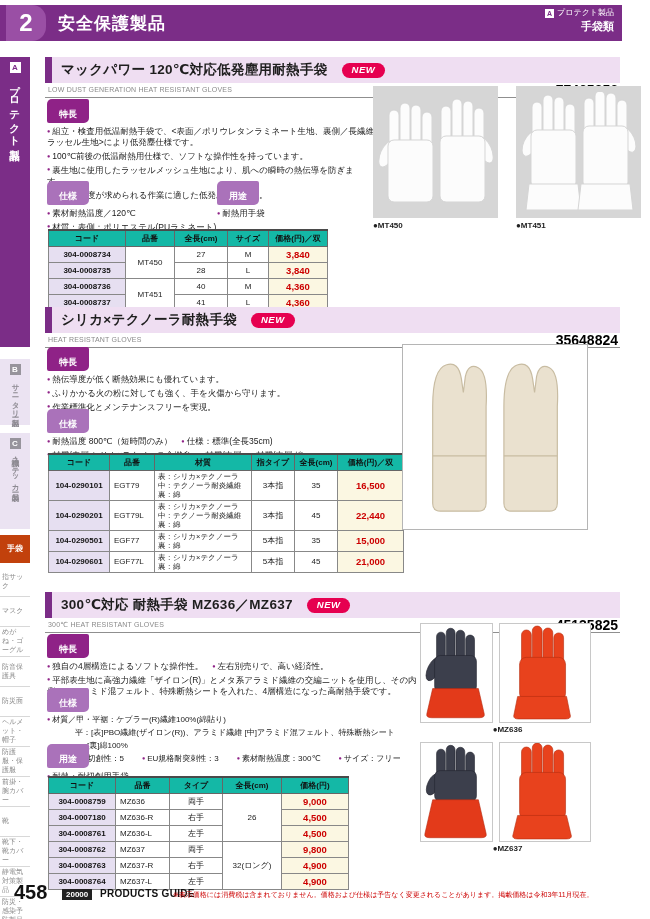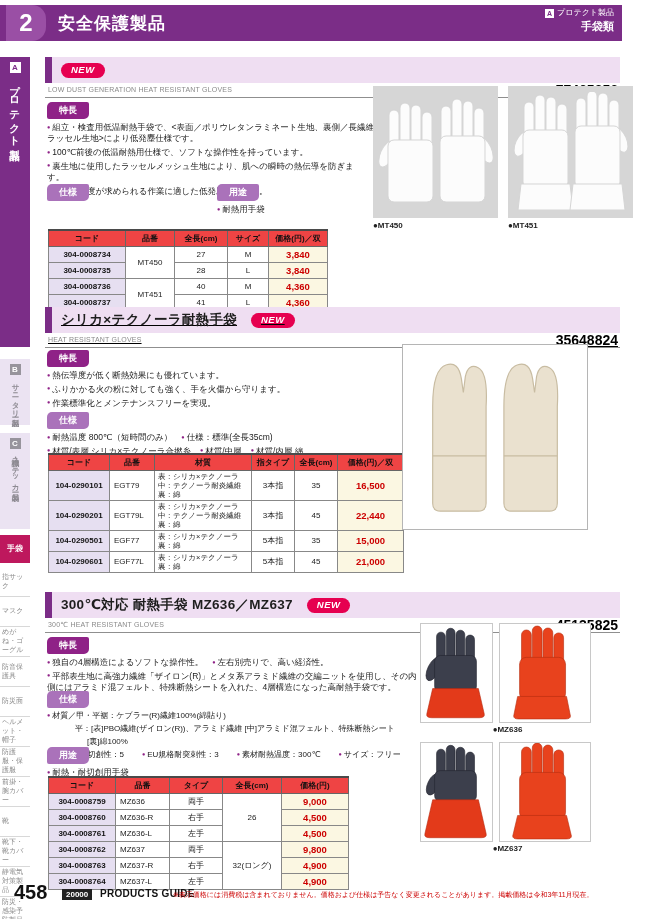--- a/index.html
+++ b/index.html
@@ -29,40 +29,40 @@
   .tabA{top:0;height:290px;background:#7b2d87;}
   .tabA .sq{background:#fff;color:#7b2d87;}
   .tabA .vlabel{color:#fff;font-size:10.5px;}
   .tabB{top:302px;height:66px;background:#ebe3f2;}
   .tabC{top:376px;height:96px;background:#ebe3f2;}
   .tabB .sq,.tabC .sq{background:#97949c;color:#fff;}
   .tabB .vlabel,.tabC .vlabel{color:#8d8a92;font-size:7.5px;letter-spacing:0;}
   .side-items{position:absolute;left:0;top:478px;width:30px;}
   .side-item{height:30px;box-sizing:border-box;border-bottom:1px solid #d8d8d8;font-size:7px;
              color:#8a8a8a;display:flex;align-items:center;padding:0 2px;line-height:1.25;word-break:break-all;}
-  .side-item.active{background:#be185d;color:#fff;font-size:8px;font-weight:bold;justify-content:center;
+  .side-item.active{background:#c2410c;color:#fff;font-size:8px;font-weight:bold;justify-content:center;
              height:28px;border-bottom:none;margin-bottom:4px;}
 
   
   .sec{position:absolute;left:45px;width:575px;}
   .s1{top:57px;height:250px;}
-  .s2{top:307px;height:283px;text-decoration:underline;}
+  .s2{top:307px;height:283px;}
   .s3{top:592px;height:290px;}
   .sec-head{height:26px;background:#efdef2;border-left:7px solid #7b2d87;display:flex;
             align-items:center;padding-left:9px;gap:14px;box-sizing:border-box;}
   .sec-title{margin:0;font-size:13.5px;font-weight:bold;color:#1e1e1e;letter-spacing:0.3px;}
   .new{background:#e60050;color:#fff;font-size:9.5px;font-weight:bold;font-style:italic;
        padding:1.5px 10px 2.5px;border-radius:10px;letter-spacing:0.5px;}
   .sec-sub{height:13px;border-bottom:1px solid #8f8f8f;display:flex;justify-content:space-between;
            align-items:center;padding:0 2px 1px 3px;}
   .sub-en{font-size:7px;color:#8a8a8a;letter-spacing:0.2px;}
   .code{font-size:14px;font-weight:bold;color:#000;}
 
   .blk{position:absolute;}
-  .badge{display:inline-block;color:#fff;font-weight:bold;font-size:9px;padding:2px 12px 2px;
+  .badge{display:inline-block;color:#fff;font-weight:bold;font-size:9px;padding:9px 12px 2px;
          border-radius:5px 2px 5px 2px;margin-bottom:3px;}
   .badge.dark{background:#8f2287;}
   .badge.light{background:#aa72ba;}
   .lines{font-size:8.5px;color:#1a1a1a;}
   .t-line{margin:0 0 2.5px;line-height:1.33;}
   .t-item{margin-right:9px;}
   .t-item::before{content:"●";color:#8f2287;font-size:5.5px;margin-right:2px;vertical-align:1.5px;}
   .t-item.nb::before{content:"";margin:0;}
 
   .s1 .feat{left:2px;top:42px;width:332px;}
@@ -72,34 +72,34 @@
   .s2 .spec{left:2px;top:102px;width:352px;}
   .s3 .feat{left:2px;top:42px;width:374px;}
   .s3 .spec{left:2px;top:96px;width:376px;}
   .s3 .spec .t-line{font-size:8px;}
   .s3 .spec .t-item{margin-right:18px;}
   .s3 .use3{left:2px;top:152px;width:200px;}
 
   
   .ptable{position:absolute;border-collapse:collapse;table-layout:fixed;background:#fff;
           border:1px solid #555;font-size:8px;color:#222;}
-  .ptable th{background:#ef4444;border:1px solid #666;border-top:2px solid #4a4a4a;font-weight:bold;
+  .ptable th{background:#14b8a6;border:1px solid #666;border-top:2px solid #4a4a4a;font-weight:bold;
              padding:2px 1px;font-size:8px;color:#111;}
   .ptable td{border:1px solid #888;text-align:center;padding:1px 2px;height:13px;line-height:1.2;
              white-space:pre-line;}
   .ptable td:first-child{background:#e6dff1;font-weight:bold;color:#111;}
   .ptable td:last-child{background:#fbf7e2;color:#cc0000;font-weight:bold;font-size:9.5px;}
   .t1{left:3px;top:172px;width:264px;}
   .t2{left:3px;top:146px;width:337px;}
   .t3{left:3px;top:184px;width:285px;}
   .t2 td:nth-child(2),.t3 td:nth-child(2){text-align:left;padding-left:4px;}
   .t2 td:nth-child(3){text-align:left;padding-left:3px;font-size:7.5px;}
 
   
-  .imgs1{position:absolute;left:328px;top:29px;display:flex;gap:10px;}
+  .imgs1{position:absolute;left:328px;top:29px;display:flex;gap:18px;}
   .pimg{margin:0;}
   .gbox{width:125px;height:132px;background:#d6d6d6;display:flex;align-items:flex-end;justify-content:center;}
   .imglabel{font-size:8px;font-weight:bold;color:#222;margin-top:3px;}
   .imgbox2{position:absolute;left:357px;top:37px;width:186px;height:186px;border:1px solid #b5b5b5;
            background:#fff;box-sizing:border-box;}
   .imgs3{position:absolute;left:375px;top:31px;width:175px;}
   .mzrow{display:flex;gap:6px;}
   .mzbox{border:1px solid #c8c8c8;background:#fff;display:flex;align-items:flex-end;
          justify-content:center;box-sizing:border-box;}
   .mzb1{width:73px;height:100px;}
@@ -155,37 +155,43 @@
         <div class="side-item">前掛・腕カバー</div>
         <div class="side-item">靴</div>
         <div class="side-item">靴下・靴カバー</div>
         <div class="side-item">静電気対策製品</div>
         <div class="side-item">防災・感染予防製品</div>
       </div>
   </nav>
 
   <section class="sec s1">
     <div class="sec-head">
+      <h2 class="sec-title">マックパワー 120℃対応低発塵用耐熱手袋</h2>
       <span class="new">NEW</span>
     </div>
     <div class="sec-sub">
       <span class="sub-en">LOW DUST GENERATION HEAT RESISTANT GLOVES</span>
       <span class="code">77465356</span>
     </div>
     <div class="blk feat">
       <span class="badge dark">特長</span>
       <div class="lines">
           <div class="t-line"><span class="t-item">組立・検査用低温耐熱手袋で、&lt;表面／ポリウレタンラミネート生地、裏側／長繊維ラッセル生地&gt;により低発塵仕様です。</span></div>
           <div class="t-line"><span class="t-item">100℃前後の低温耐熱用仕様で、ソフトな操作性を持っています。</span></div>
           <div class="t-line"><span class="t-item">裏生地に使用したラッセルメッシュ生地により、肌への瞬時の熱伝導を防ぎます。</span></div>
           <div class="t-line"><span class="t-item">クリーン度が求められる作業に適した低発塵手袋です。</span></div>
         </div>
     </div>
     <div class="blk spec">
       <span class="badge light">仕様</span>
+      <div class="lines">
+          <div class="t-line"><span class="t-item">素材耐熱温度／120℃</span></div>
+          <div class="t-line"><span class="t-item">材質：表側：ポリエステル(PUラミネート)</span></div>
+          <div class="t-line"><span class="t-item nb" style="margin-left: 26px;">裏側：ポリエステル</span></div>
+        </div>
     </div>
     <div class="blk use1">
       <span class="badge light">用途</span>
       <div class="lines">
           <div class="t-line"><span class="t-item">耐熱用手袋</span></div>
         </div>
     </div>
     <table class="ptable t1">
         <thead>
           <tr>
@@ -404,21 +410,21 @@
         </thead>
         <tbody>
           <tr>
             <td>304-0008759</td>
             <td>MZ636</td>
             <td>両手</td>
             <td rowspan="3">26</td>
             <td>9,000</td>
           </tr>
           <tr>
-            <td>304-0008760</td>
+            <td>304-0007180</td>
             <td>MZ636-R</td>
             <td>右手</td>
             <td>4,500</td>
           </tr>
           <tr>
             <td>304-0008761</td>
             <td>MZ636-L</td>
             <td>左手</td>
             <td>4,500</td>
           </tr>

